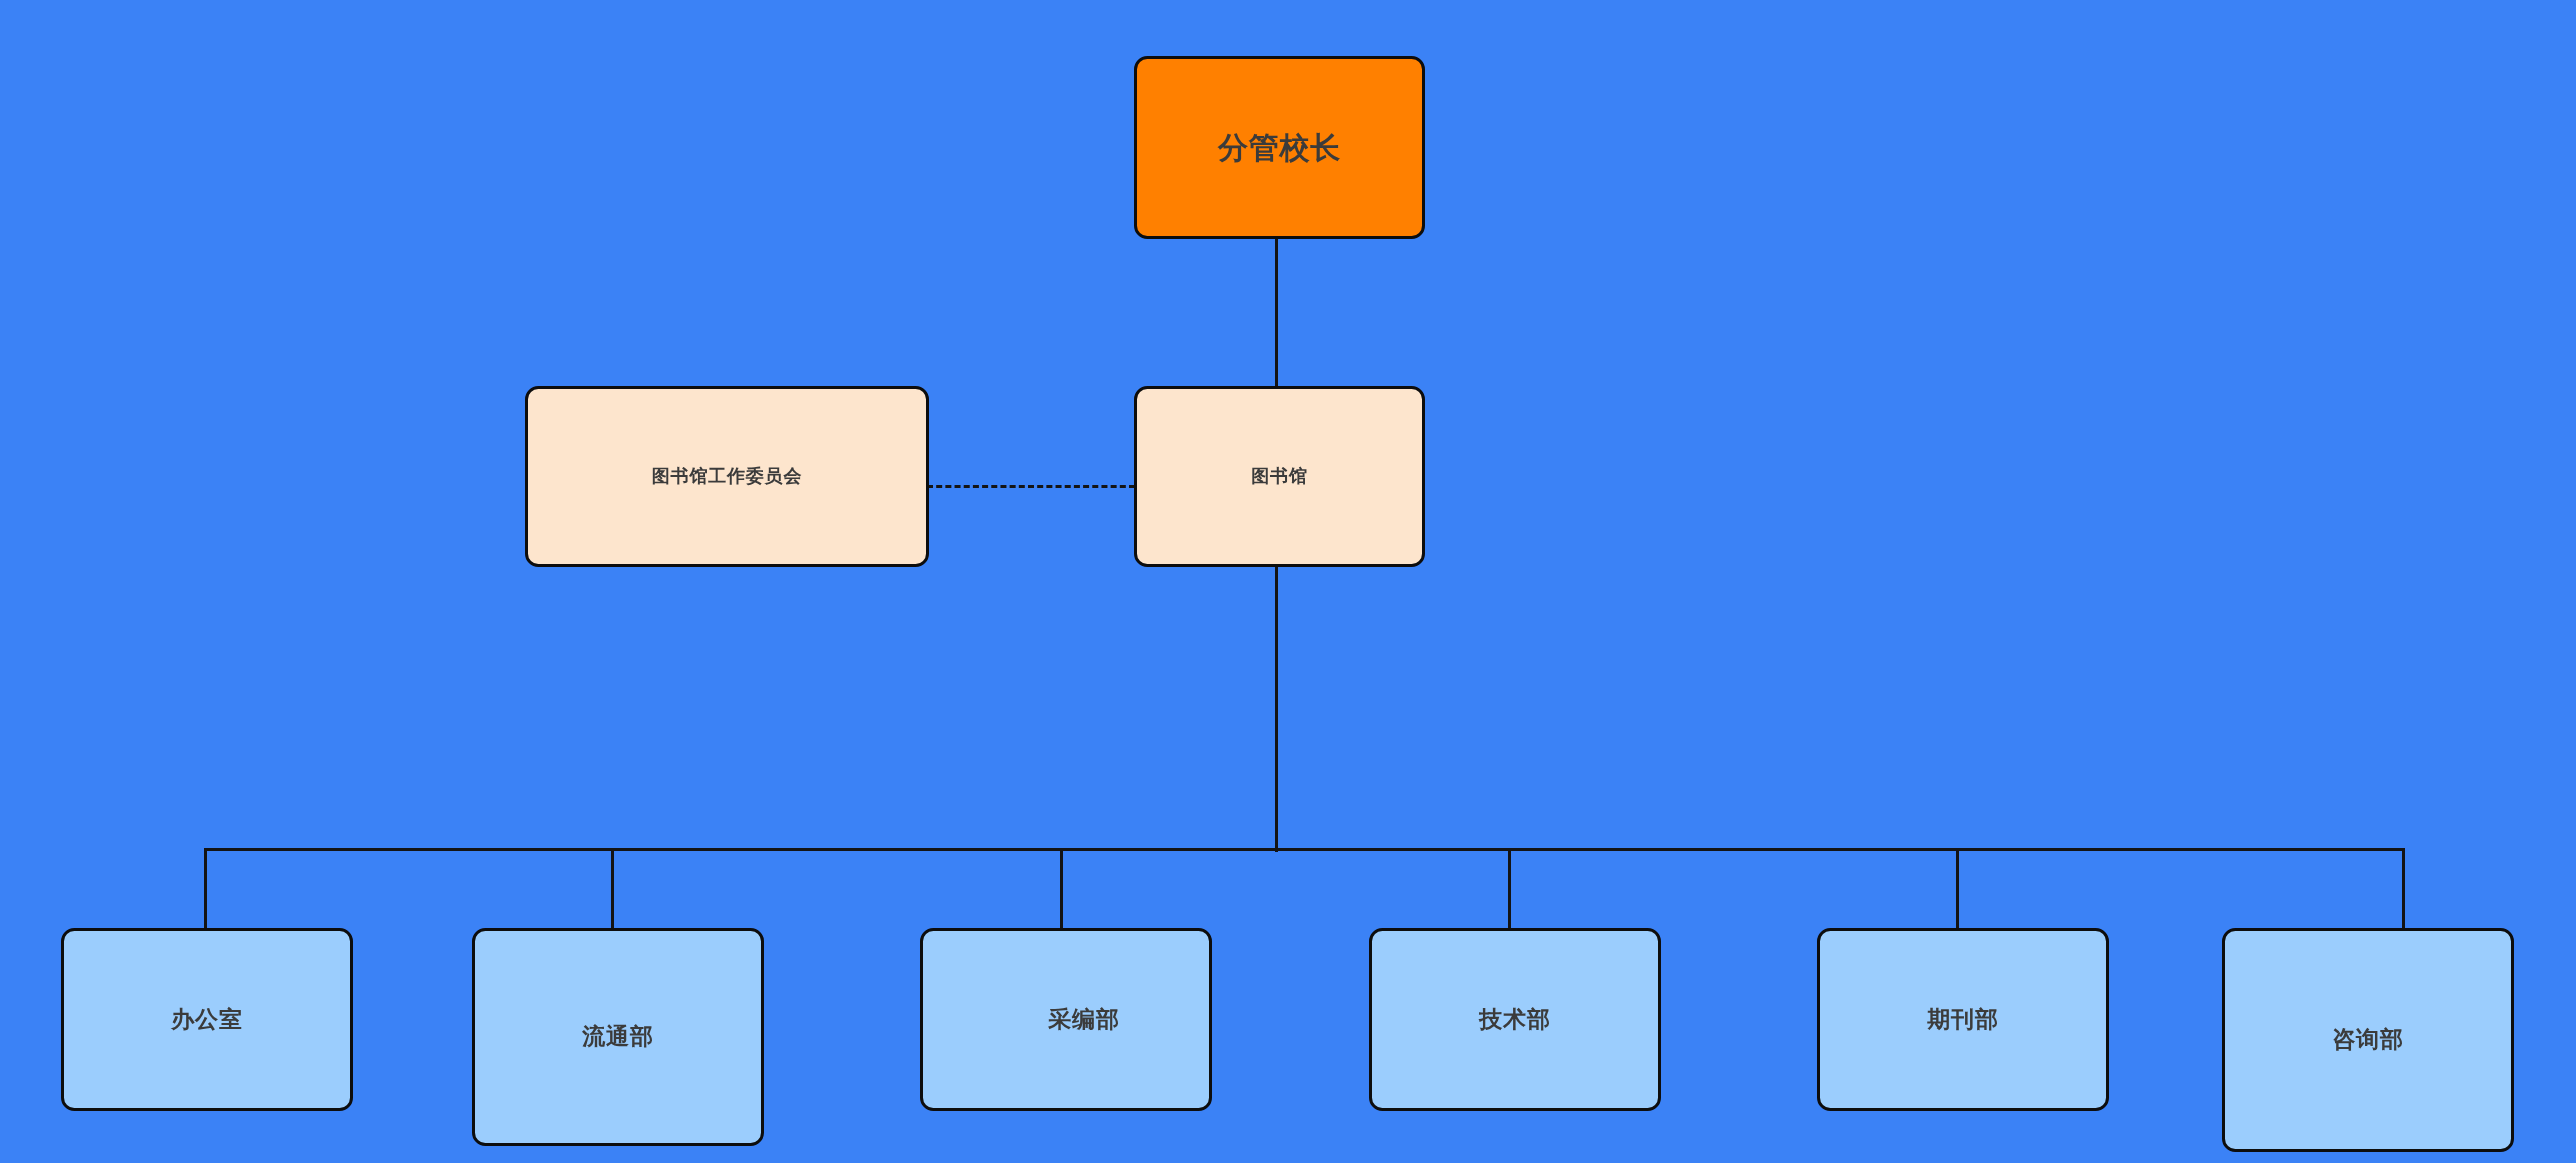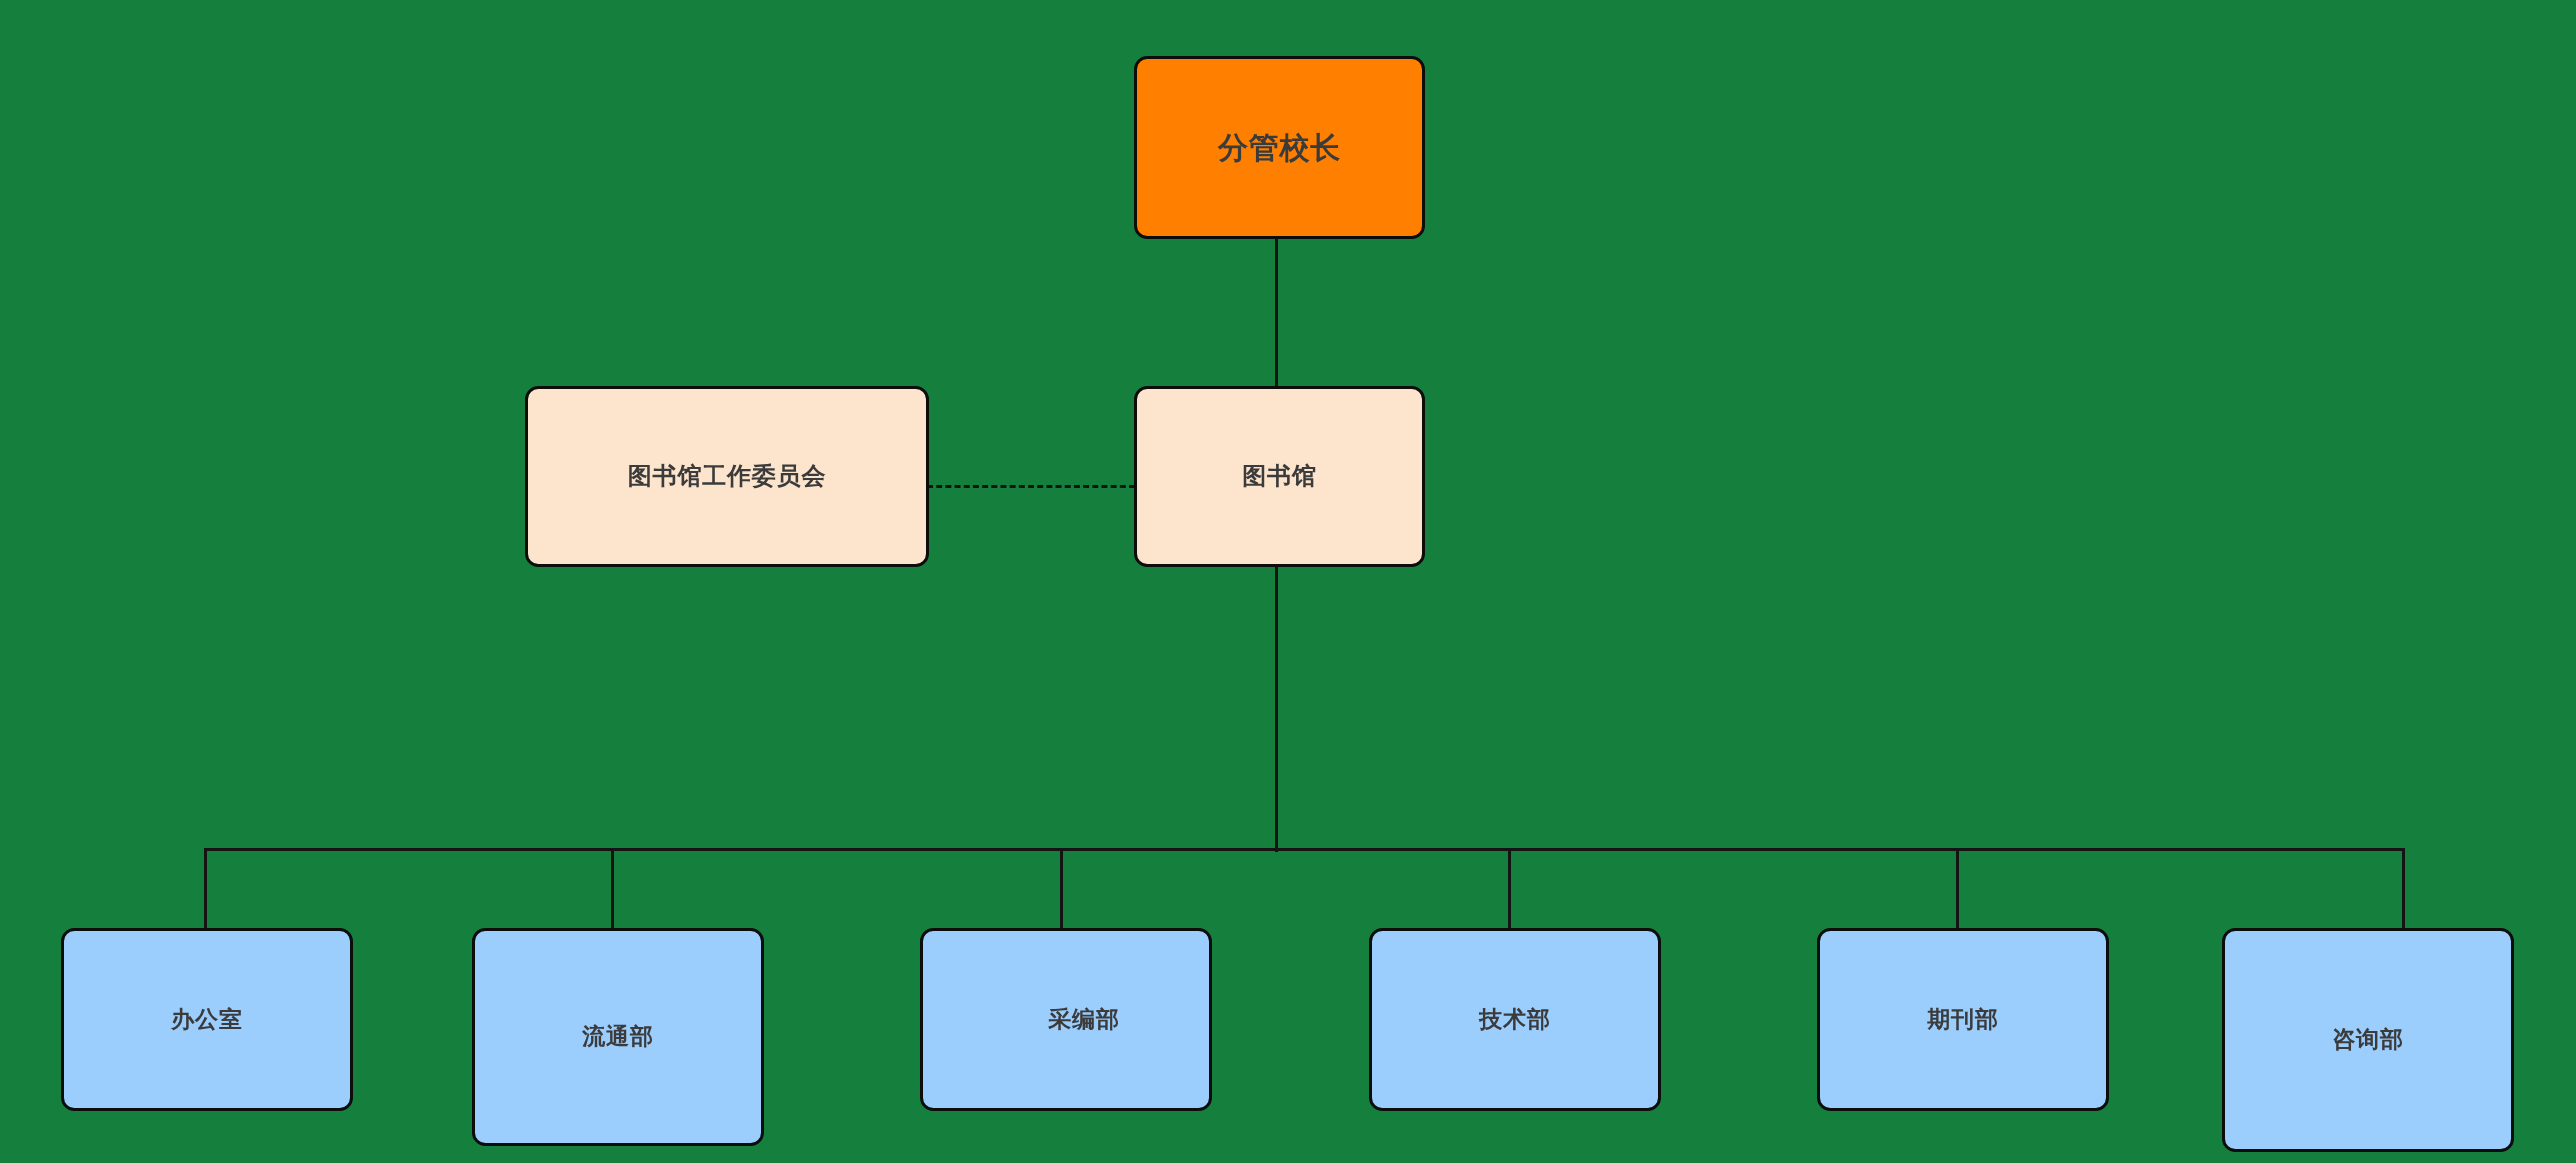--- a/index.html
+++ b/index.html
@@ -7,21 +7,21 @@
     padding: 0;
     background: #ffffff;
   }
   body {
     font-family: "Liberation Sans", "DejaVu Sans", sans-serif;
   }
   #canvas {
     position: relative;
     width: 2576px;
     height: 1163px;
-    background: #15803d;
+    background: #3b82f6;
     overflow: hidden;
   }
   .node {
     position: absolute;
     box-sizing: border-box;
     display: flex;
     align-items: center;
     justify-content: center;
     border: 3.3px solid #0d0d0d;
     border-radius: 13.3px;
@@ -35,21 +35,21 @@
     display: block;
     line-height: 1.2;
     white-space: nowrap;
   }
   .node.exec {
     background: #ff8000;
     font-size: 30px;
   }
   .node.unit {
     background: #fde5cd;
-    font-size: 24px;
+    font-size: 18px;
   }
   .node.dept {
     background: #9bcdfd;
     font-size: 23px;
   }
   .edge {
     position: absolute;
     background: #141414;
     z-index: 1;
   }

